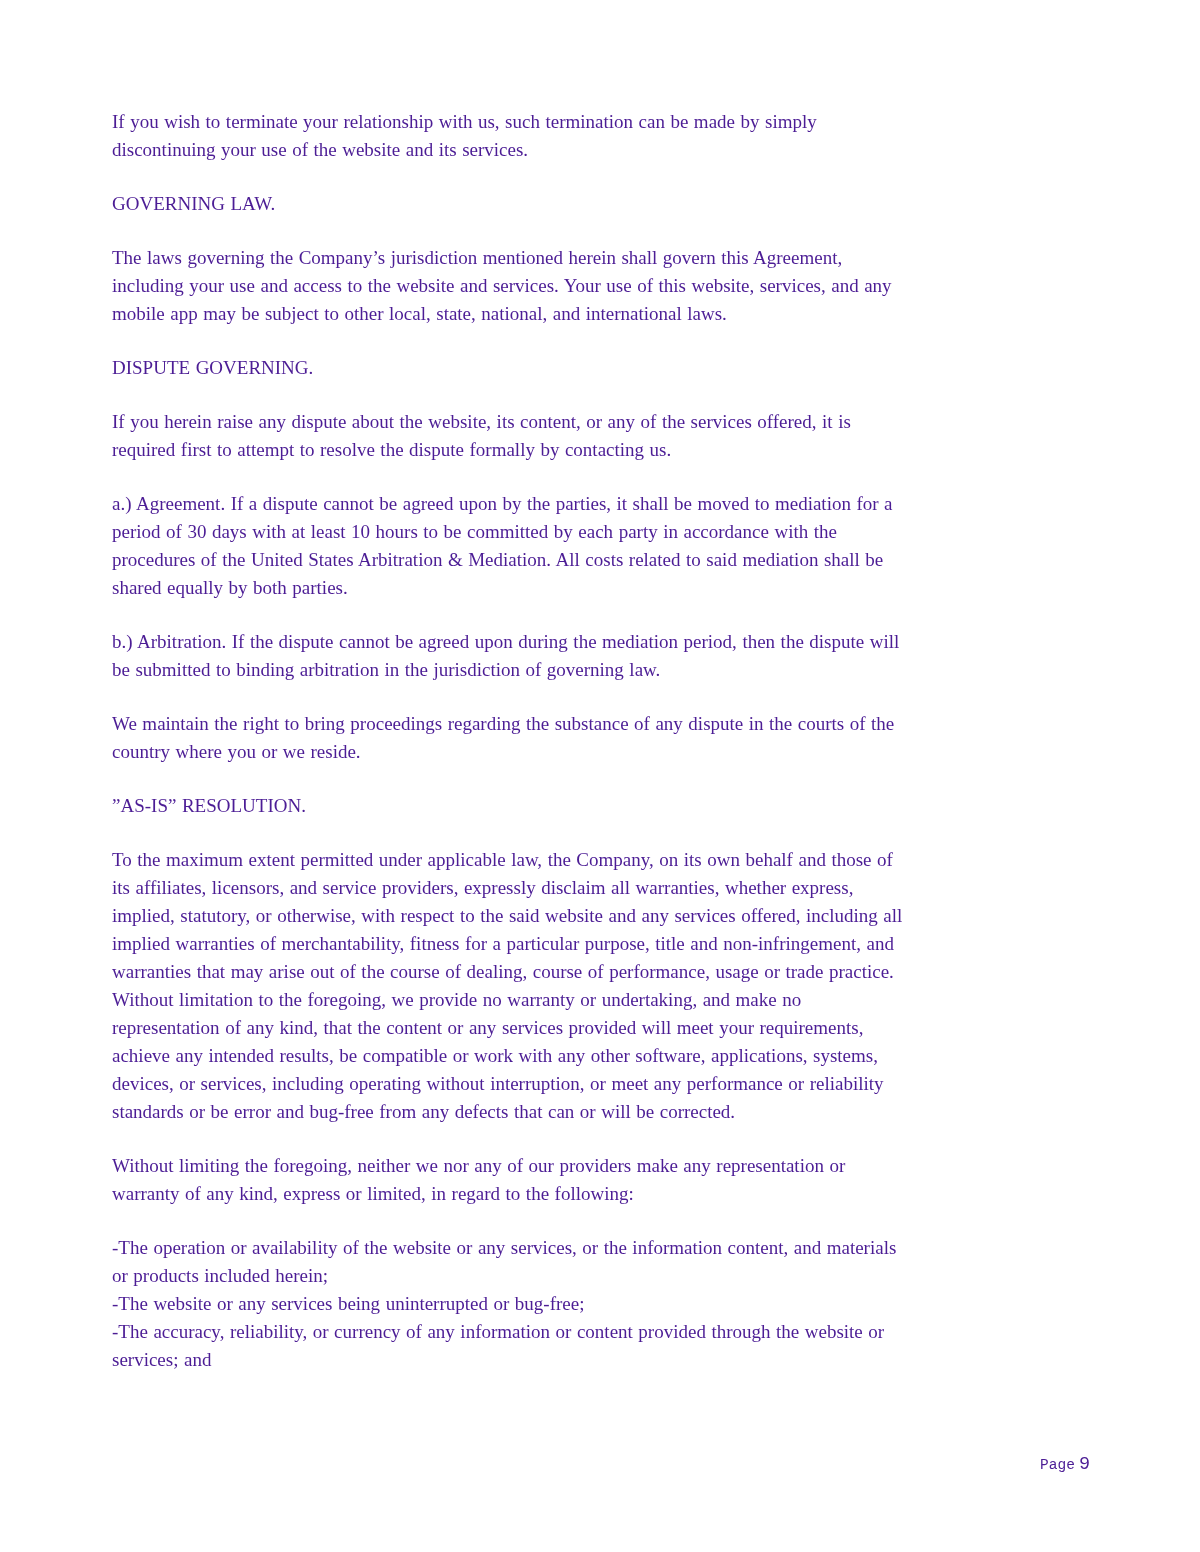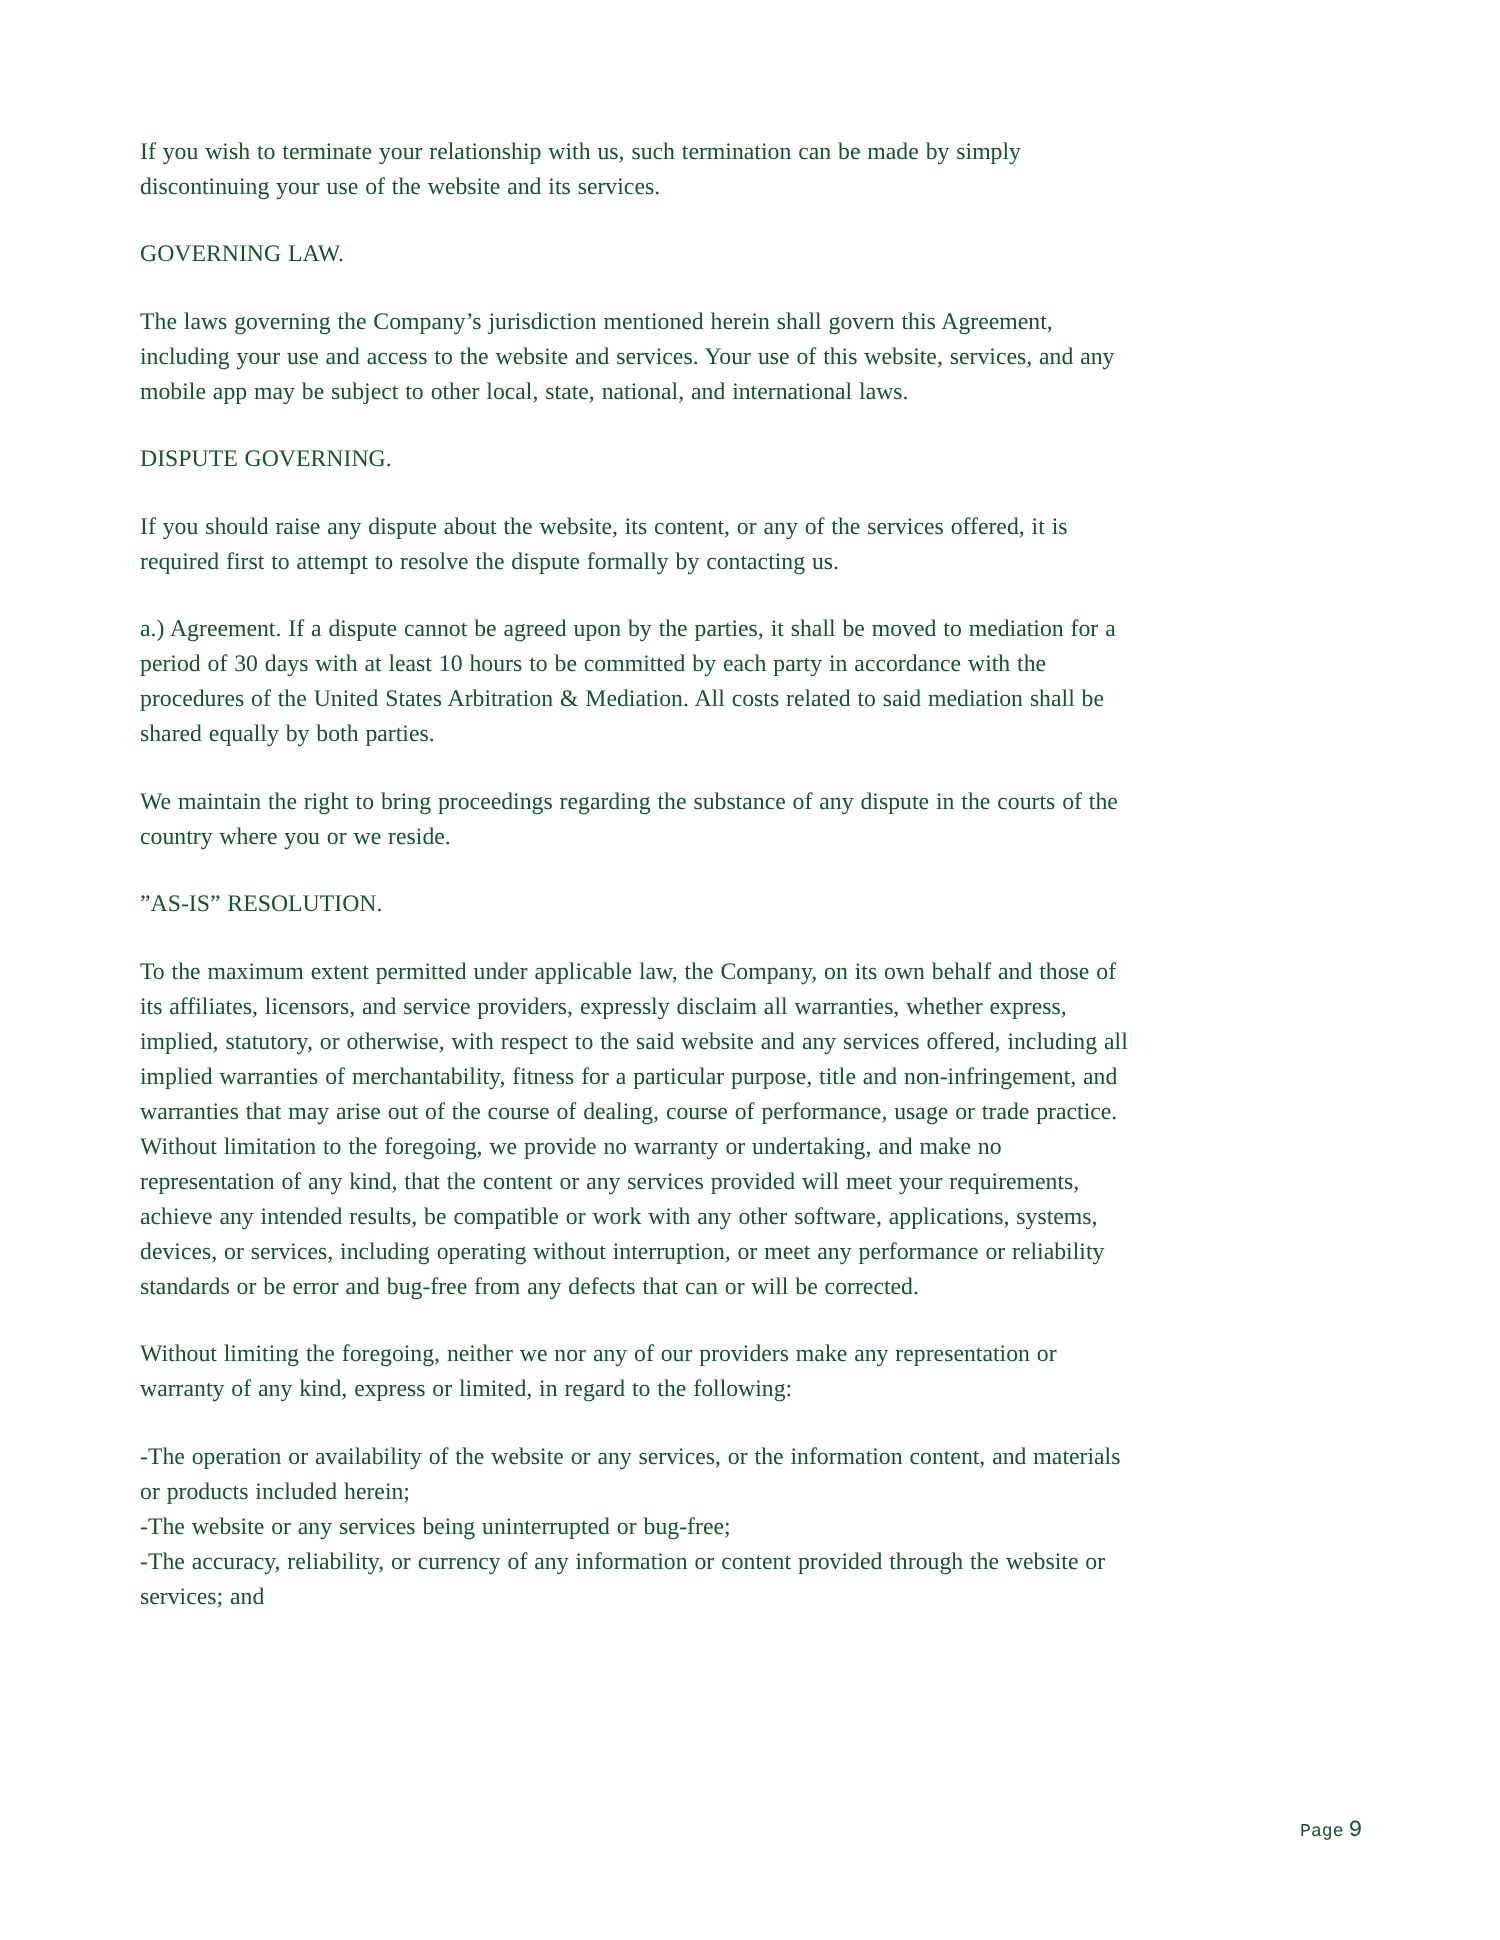--- a/index.html
+++ b/index.html
@@ -5,21 +5,21 @@
   html, body {
     margin: 0;
     padding: 0;
     background: #ffffff;
   }
   .page {
     position: relative;
     width: 1200px;
     height: 1552px;
     background: #ffffff;
-    color: #14532d;
+    color: #4c1d95;
     font-family: "Liberation Serif", "DejaVu Serif", serif;
     font-size: 19px;
     line-height: 28px;
     word-spacing: 0.04em;
     overflow: hidden;
   }
   .content {
     padding: 108px 30px 0 112px;
   }
   .para, .heading {
@@ -56,28 +56,30 @@
 discontinuing your use of the website and its services.</p>
 
     <p class="heading"><strong>GOVERNING LAW</strong><span>.</span></p>
 
     <p class="para lines">The laws governing the Company’s jurisdiction mentioned herein shall govern this Agreement,
 including your use and access to the website and services. Your use of this website, services, and any
 mobile app may be subject to other local, state, national, and international laws.</p>
 
     <p class="heading"><strong>DISPUTE GOVERNING</strong><span>.</span></p>
 
-    <p class="para lines">If you should raise any dispute about the website, its content, or any of the services offered, it is
+    <p class="para lines">If you herein raise any dispute about the website, its content, or any of the services offered, it is
 required first to attempt to resolve the dispute formally by contacting us.</p>
 
     <p class="para"><strong>a.) Agreement</strong><span class="lines">. If a dispute cannot be agreed upon by the parties, it shall be moved to mediation for a
 period of 30 days with at least 10 hours to be committed by each party in accordance with the
 procedures of the United States Arbitration &amp; Mediation. All costs related to said mediation shall be
 shared equally by both parties.</span></p>
 
+    <p class="para"><strong>b.) Arbitration</strong><span class="lines">. If the dispute cannot be agreed upon during the mediation period, then the dispute will
+be submitted to binding arbitration in the jurisdiction of governing law.</span></p>
 
     <p class="para lines">We maintain the right to bring proceedings regarding the substance of any dispute in the courts of the
 country where you or we reside.</p>
 
     <p class="heading"><strong>”AS-IS” RESOLUTION</strong><span>.</span></p>
 
 
     <p class="para lines">To the maximum extent permitted under applicable law, the Company, on its own behalf and those of
 its affiliates, licensors, and service providers, expressly disclaim all warranties, whether express,
 implied, statutory, or otherwise, with respect to the said website and any services offered, including all

